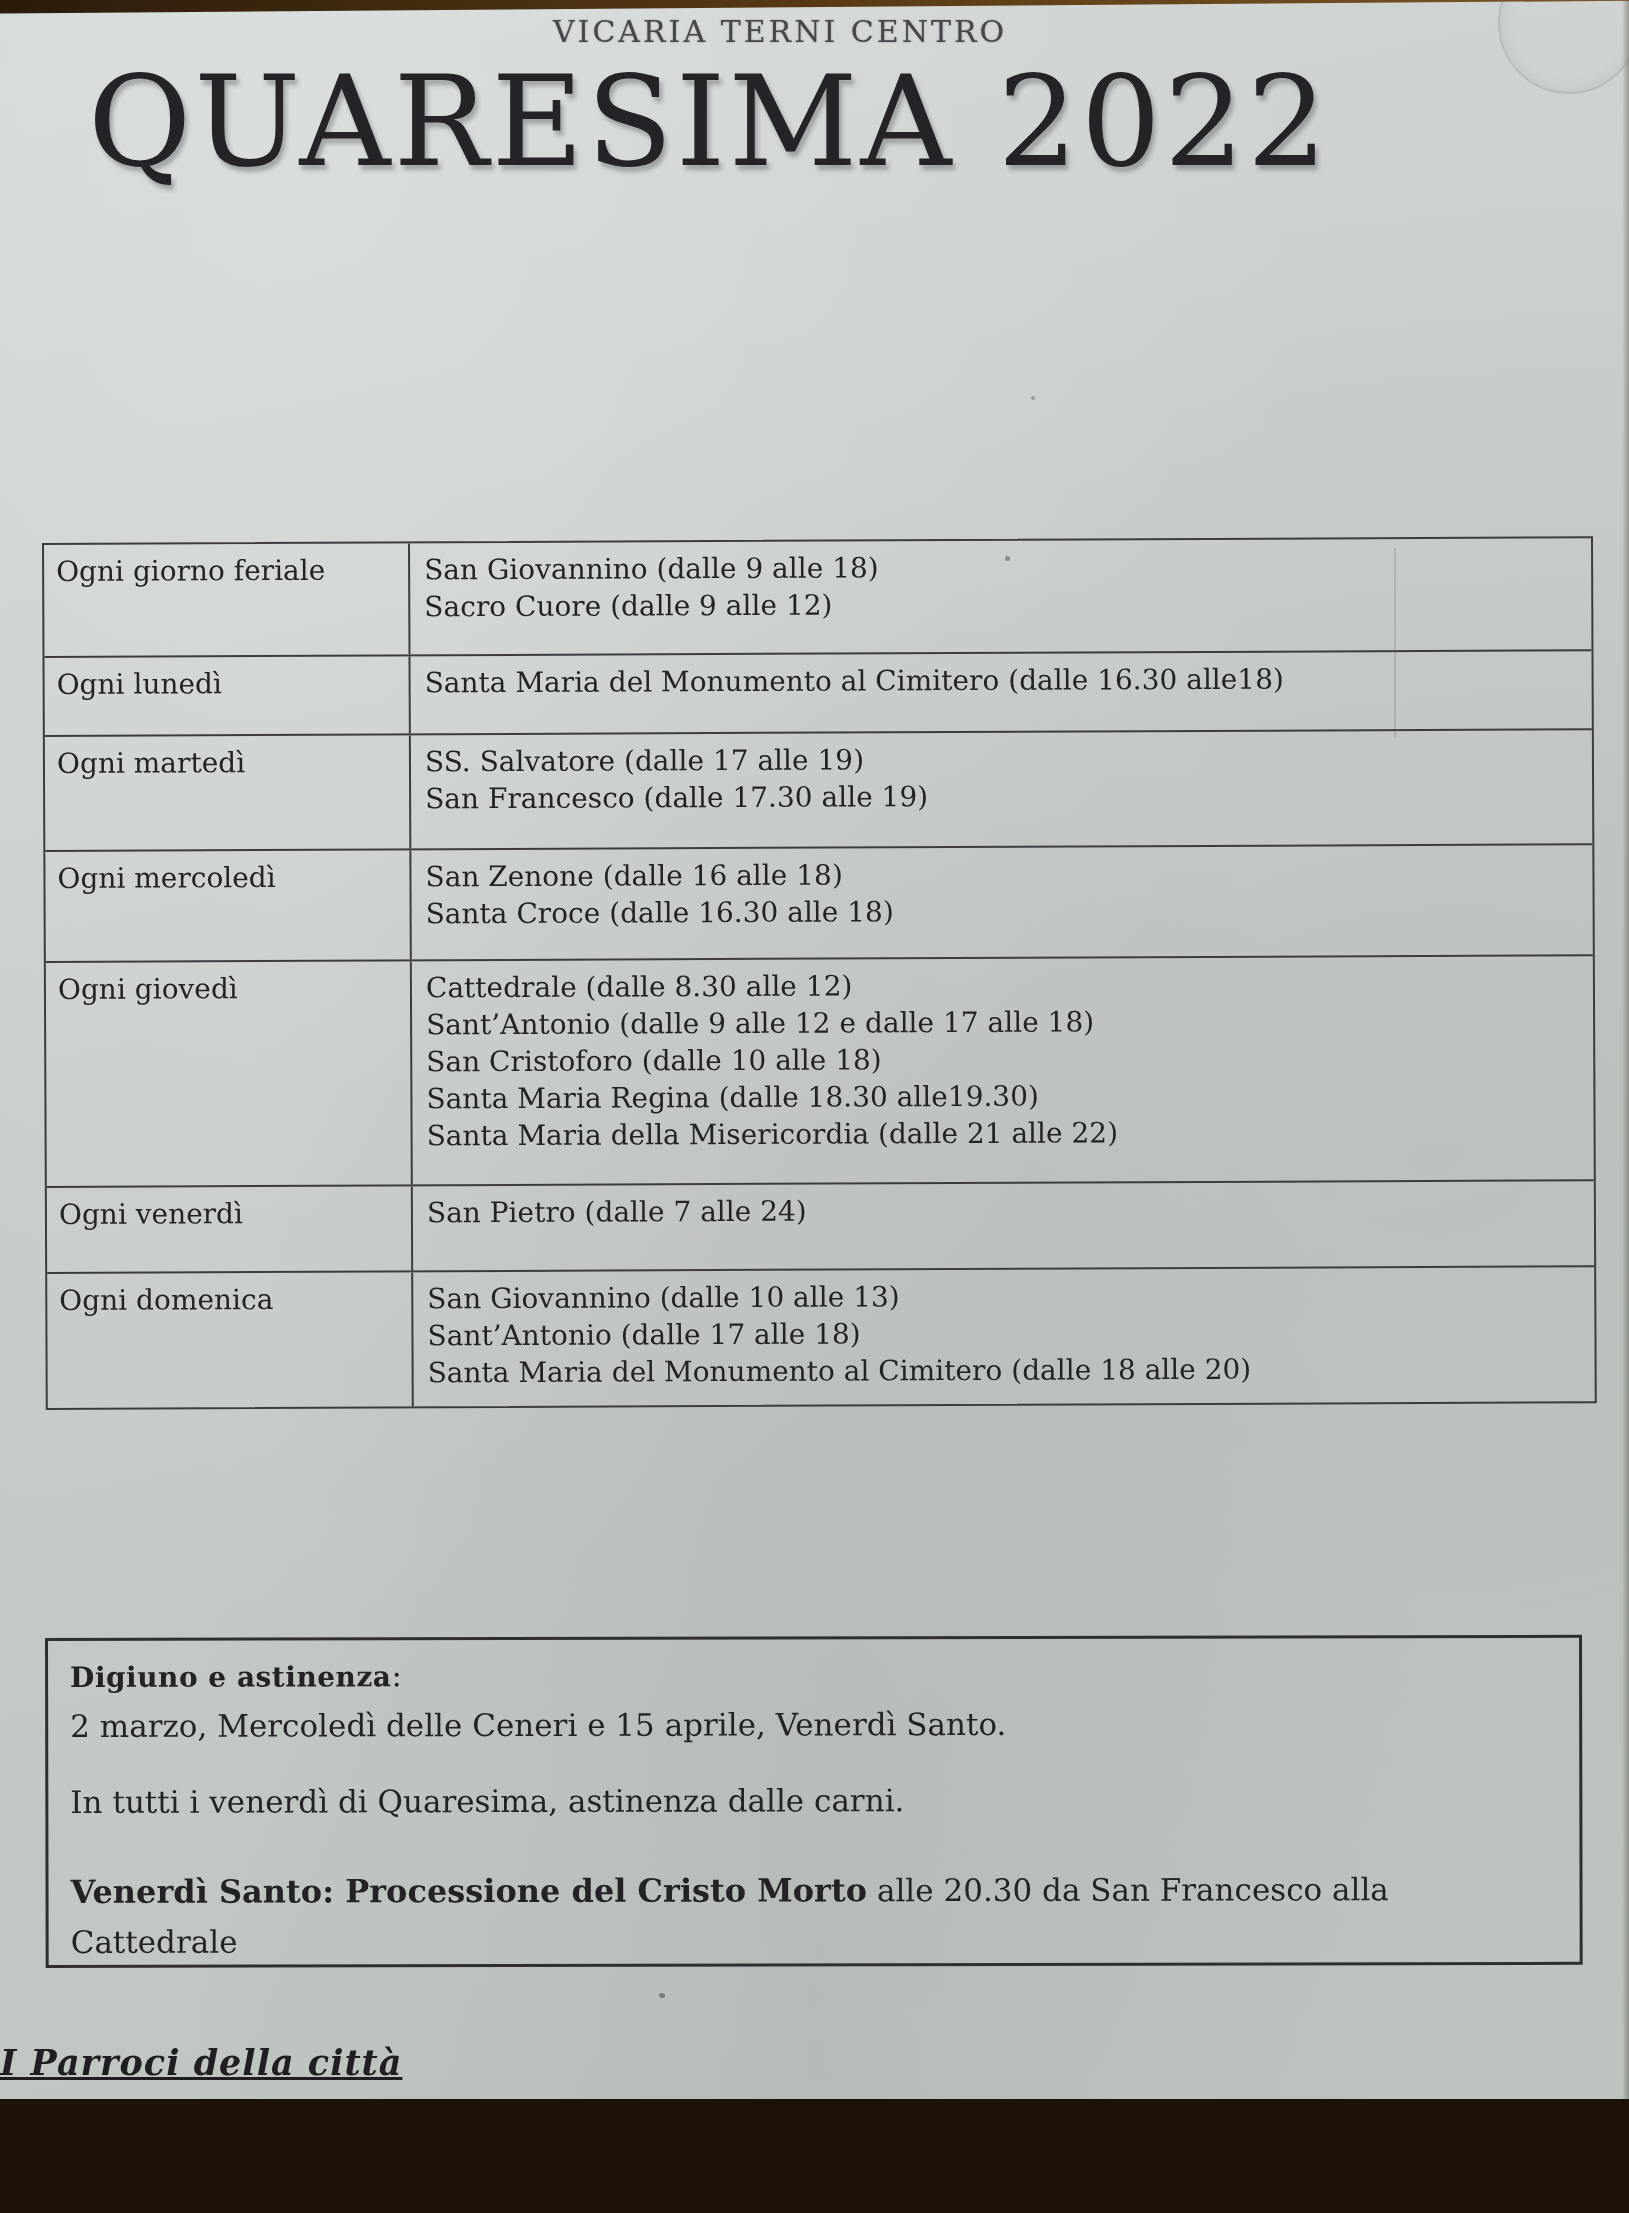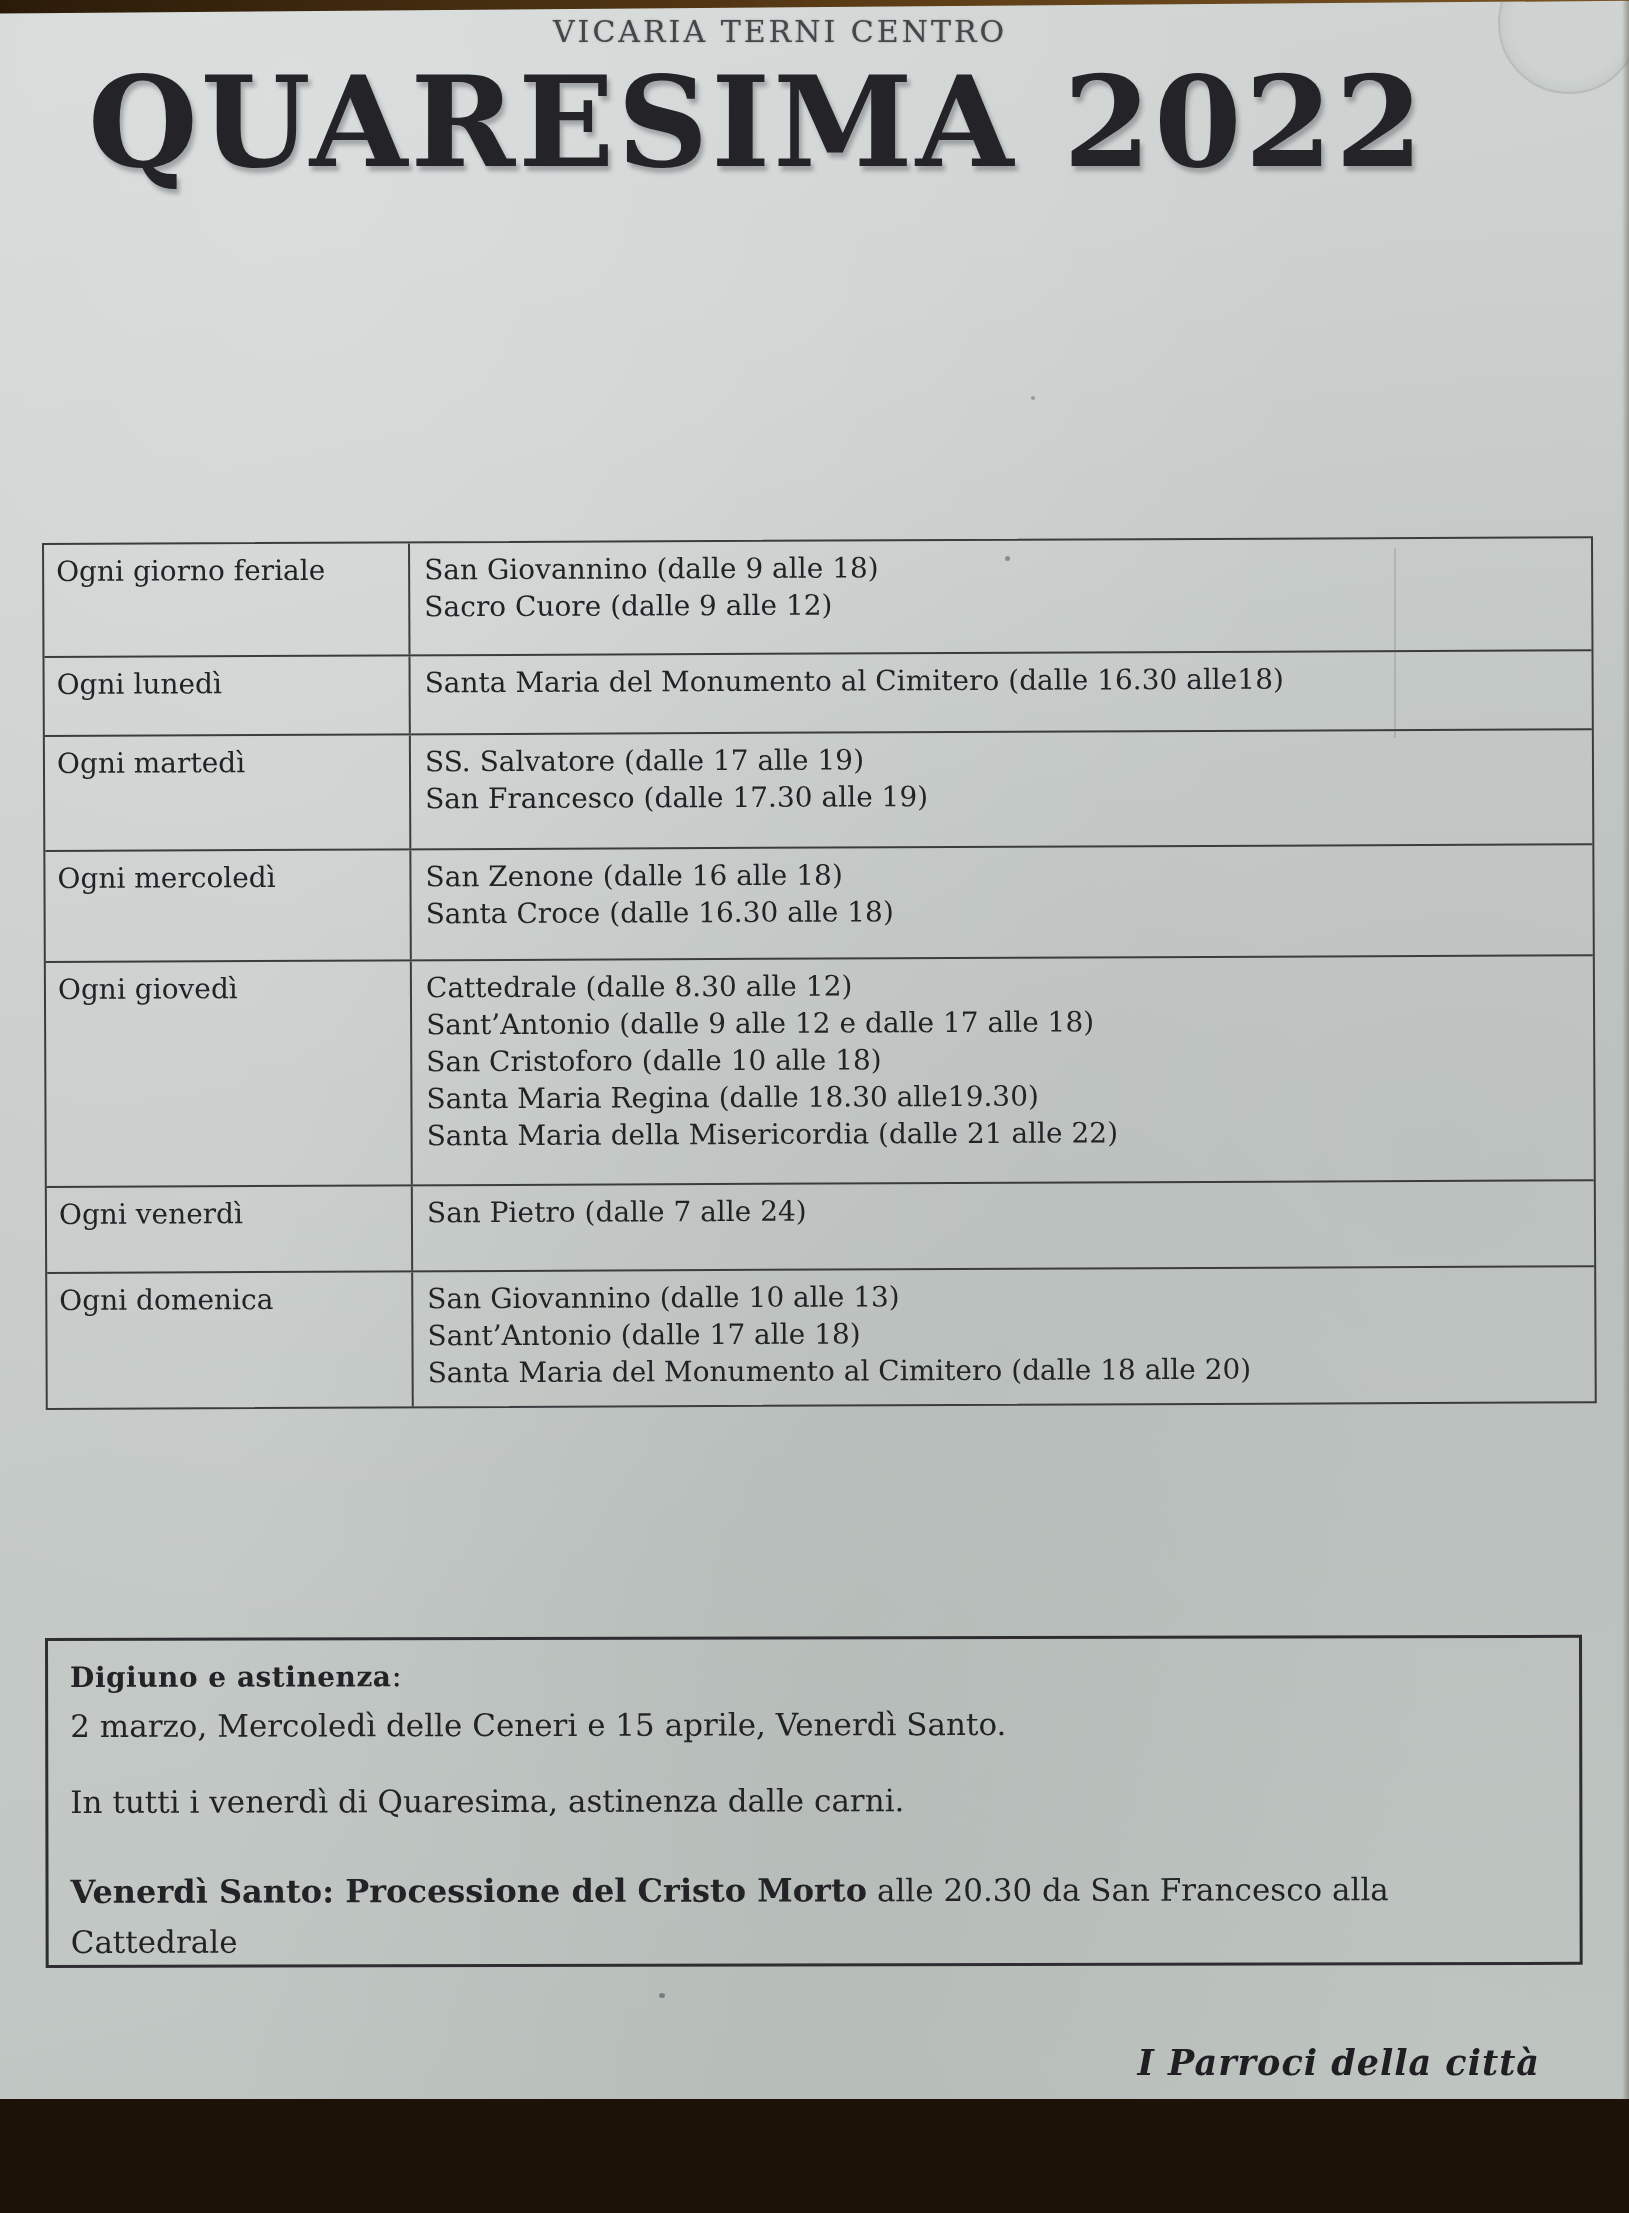--- a/index.html
+++ b/index.html
@@ -32,21 +32,21 @@
     border-radius:50%; border:2px solid rgba(105,110,108,0.22);
     box-shadow:inset 0 0 14px rgba(115,120,117,0.18);
   }
   .vicariate {
     position:absolute; top:14px; left:0; width:1560px; text-align:center;
     font-size:30px; letter-spacing:3px; color:#45454a;
     text-shadow:0 0 2px rgba(70,70,78,0.45);
   }
   .title {
     position:absolute; top:56px; left:88px;
-    font-size:126px; font-weight:bold; letter-spacing:3px; line-height:1.05;
+    font-size:126px; font-weight:normal; letter-spacing:3px; line-height:1.05;
     color:#242428; white-space:nowrap;
     text-shadow:3px 5px 4px rgba(35,35,42,0.30);
   }
   .subtitle {
     position:absolute; top:206px; left:74px;
     font-size:64px; font-weight:normal; letter-spacing:1px;
     color:#28282c; white-space:nowrap;
     text-shadow:2px 3px 3px rgba(35,35,42,0.22);
   }
   .schedule {
@@ -68,23 +68,24 @@
     border:3px solid #2e2e32; padding:14px 22px 0 22px;
     transform:rotate(-0.12deg); transform-origin:left top;
   }
   .notice p { font-size:31px; line-height:42px; color:#232327; }
   .n-head b { font-size:28px; letter-spacing:0.5px; }
   .n-line1 { margin-top:6px; }
   .n-line2 { margin-top:34px; }
   .n-proc { margin-top:44px; line-height:50px !important; }
   .n-proc b { font-size:32px; }
   .signature {
-    position:absolute; top:2042px; left:0; width:1540px; text-align:right;
+    position:absolute; top:2042px; left:0; width:1540px; text-align:left;
     font-size:35px; font-weight:bold; font-style:italic; letter-spacing:1px;
     color:#1f1f23;
+    text-decoration:underline;
   }
   .crease {
     position:absolute; left:1394px; top:548px; width:2px; height:190px;
     background:rgba(75,80,78,0.18);
   }
   .speck { position:absolute; border-radius:50%; background:#3a3a3e; }
   .speck-a { left:1005px; top:556px; width:5px; height:5px; opacity:0.45; }
   .speck-b { left:659px; top:1993px; width:6px; height:5px; opacity:0.5; }
   .speck-c { left:1031px; top:396px; width:4px; height:4px; opacity:0.35; }
 </style>

